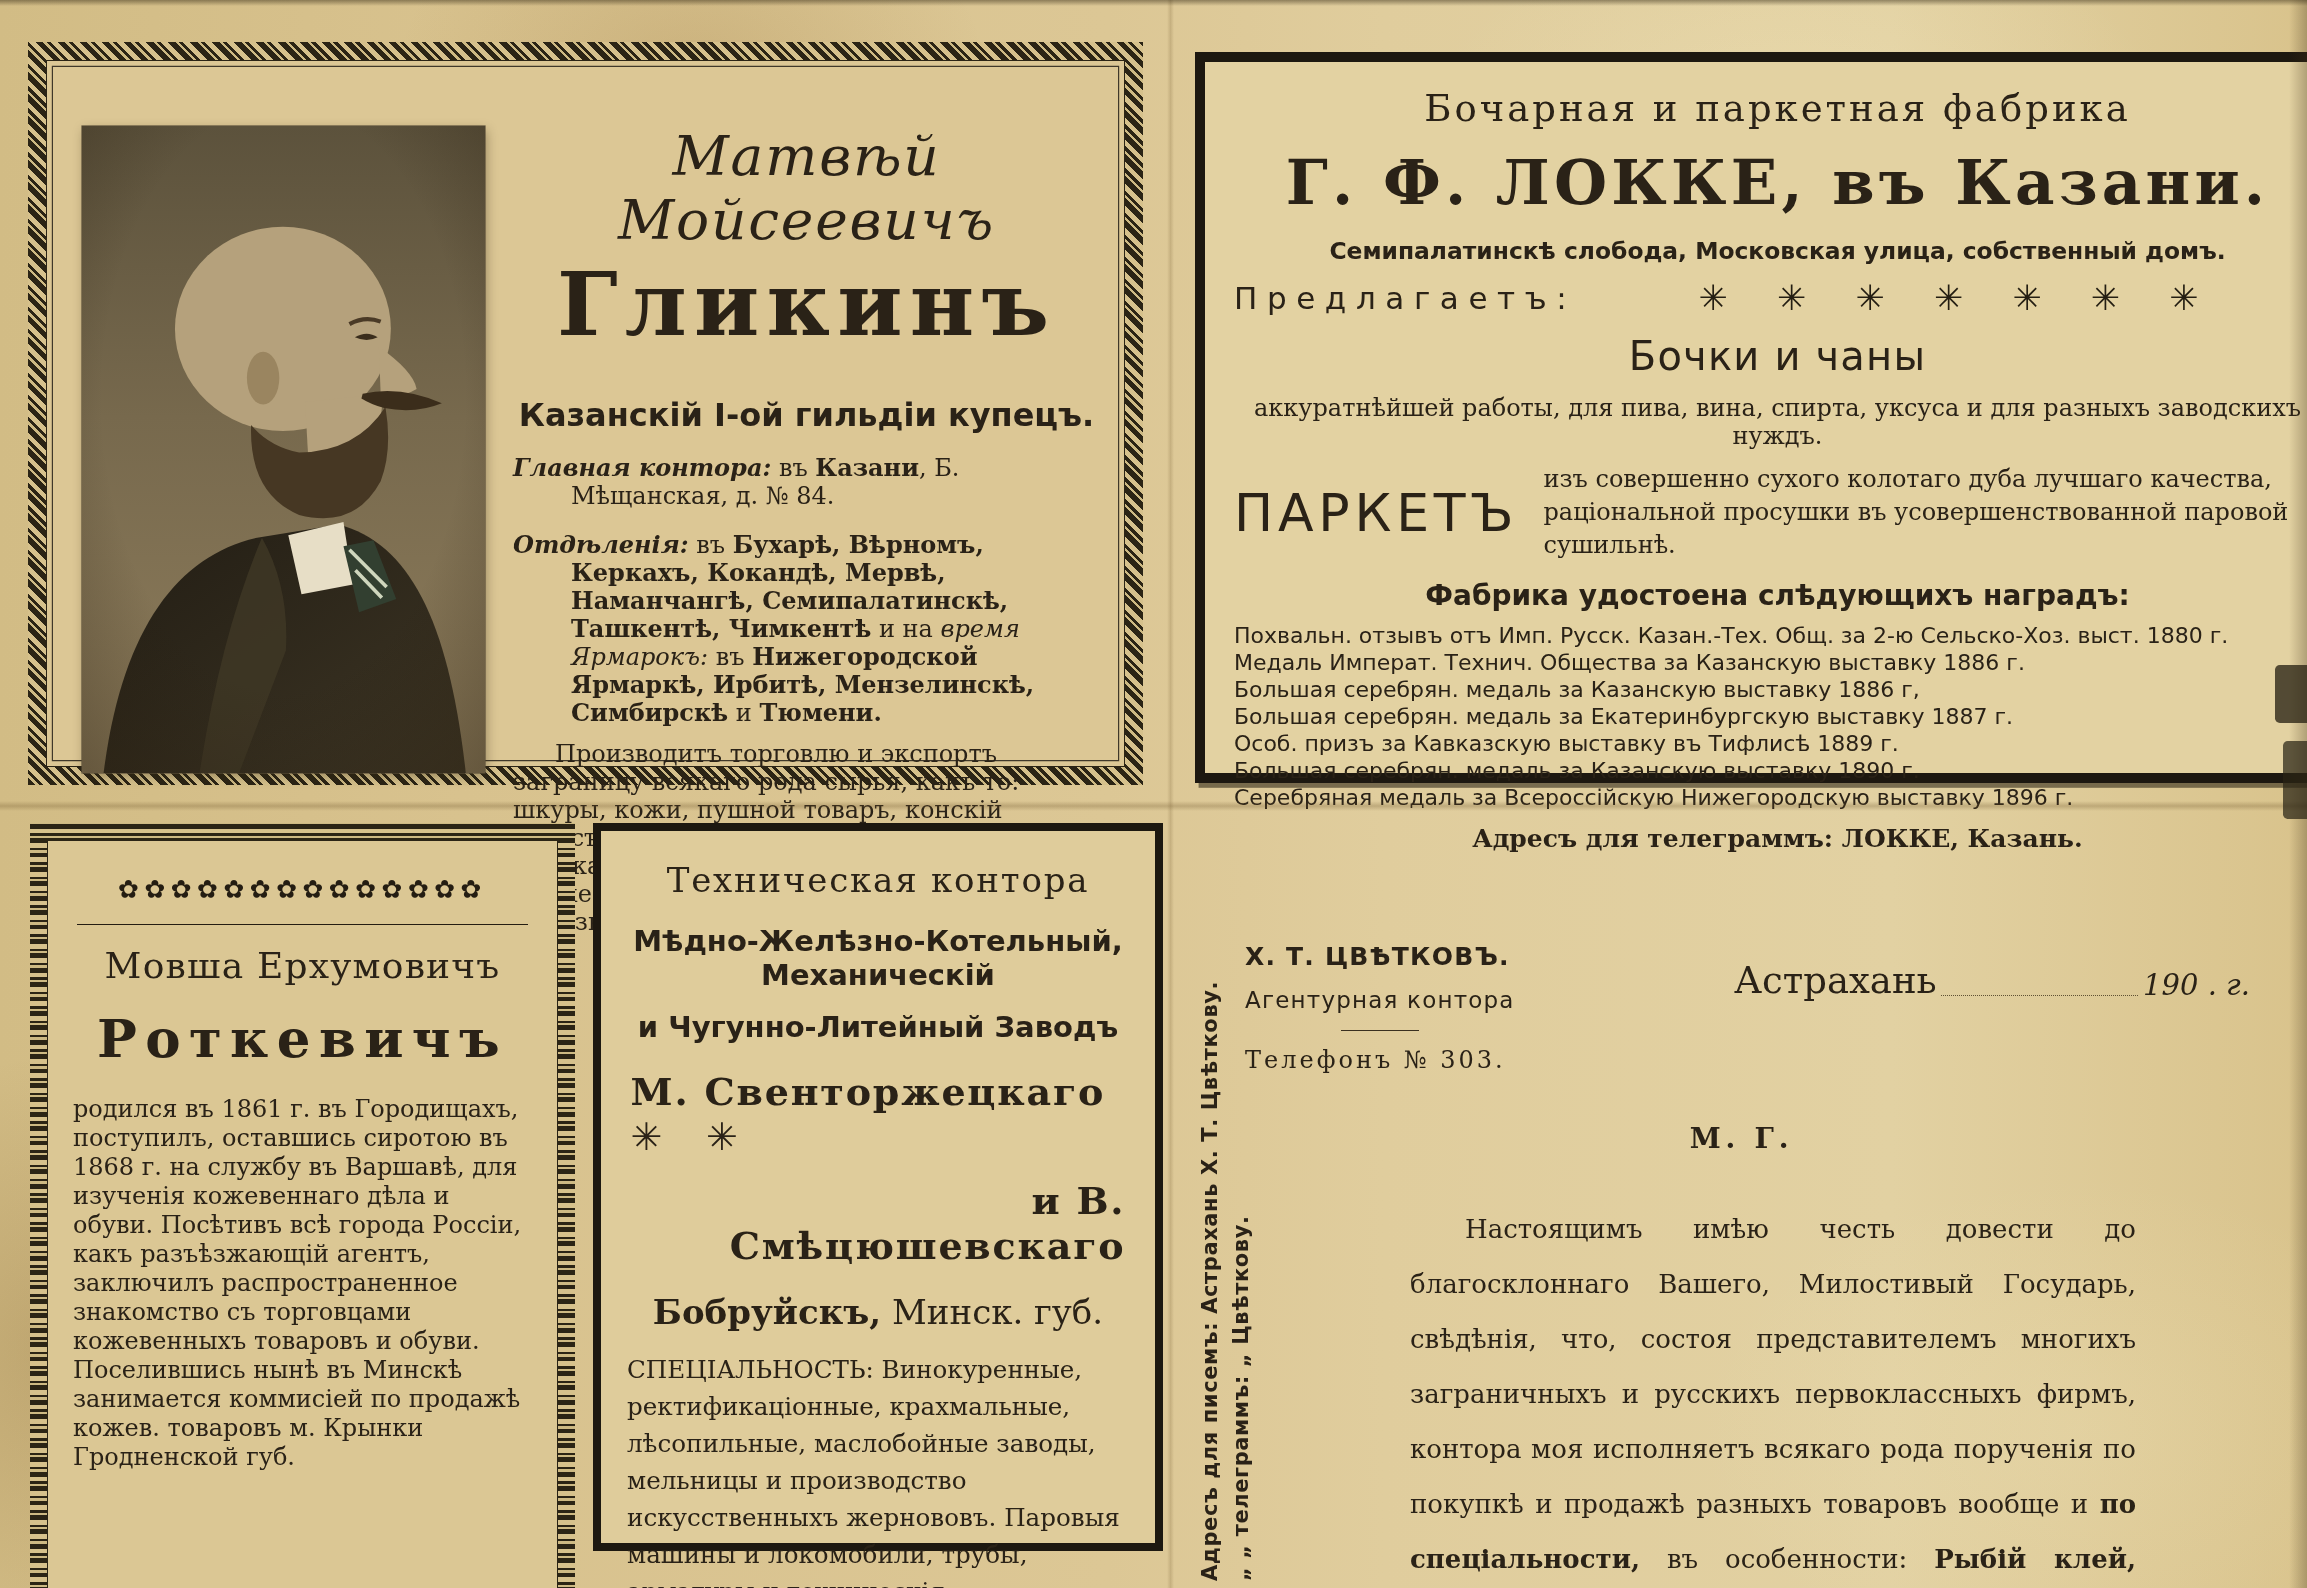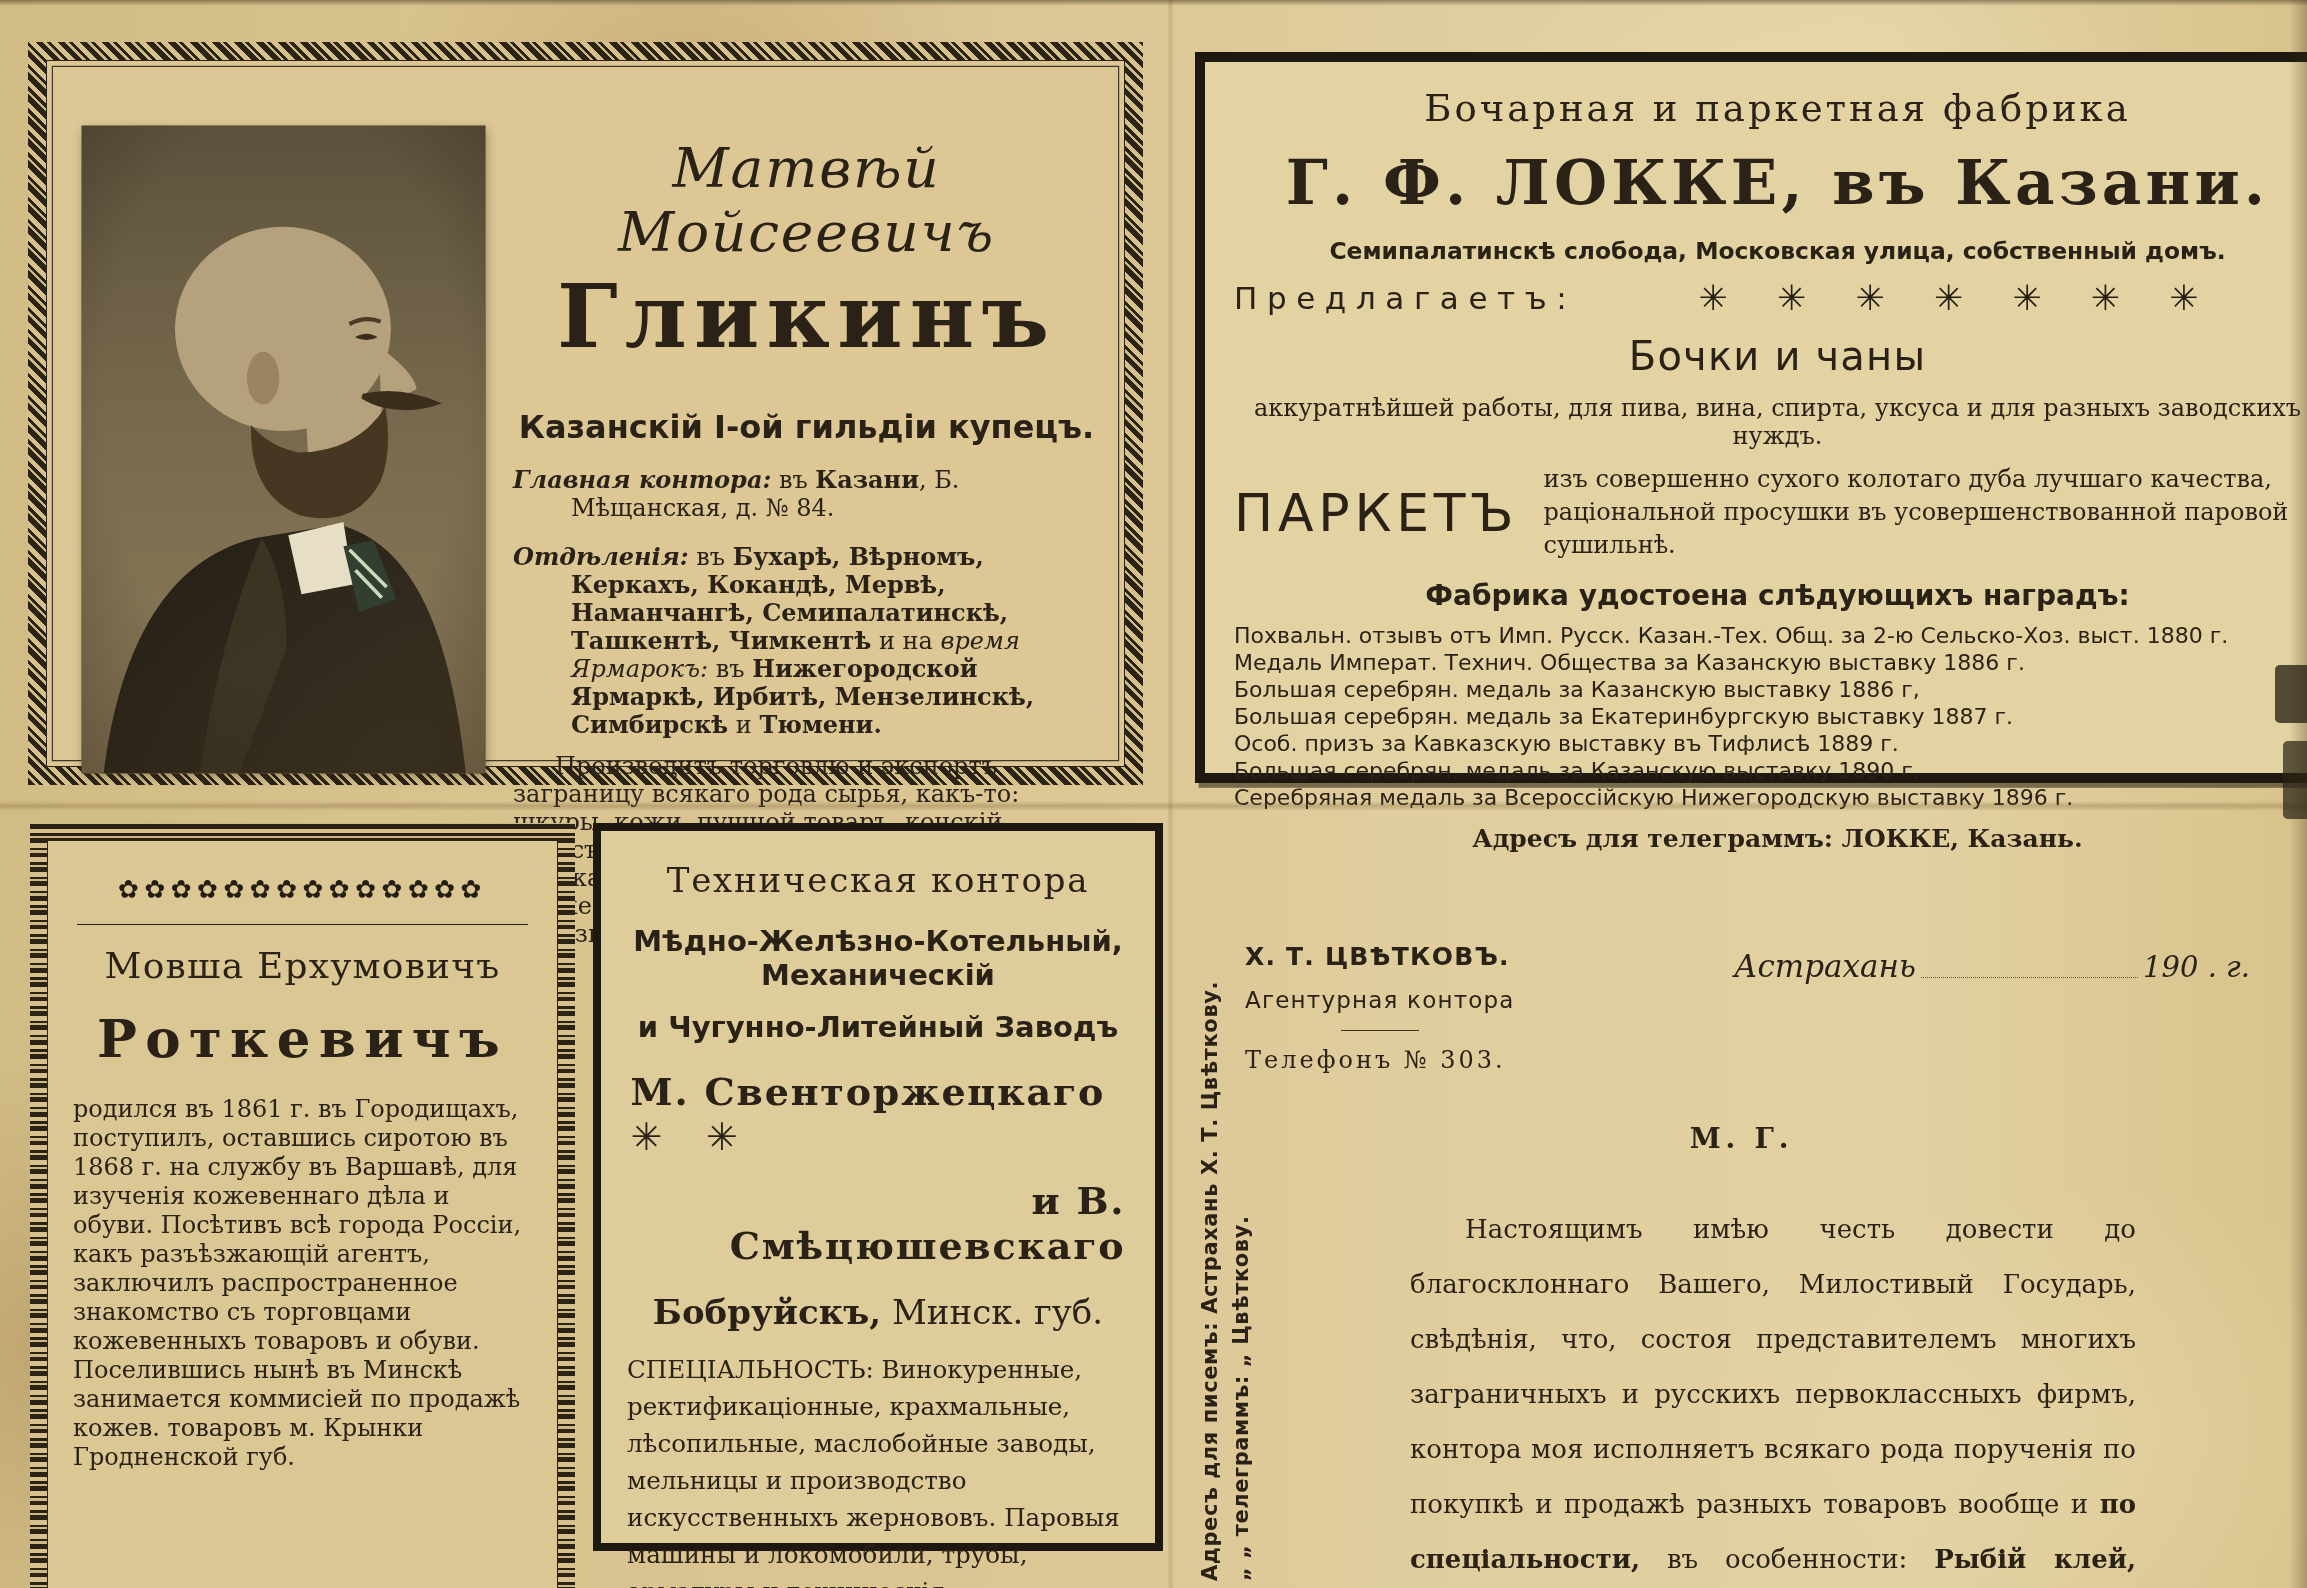--- a/index.html
+++ b/index.html
@@ -34,21 +34,21 @@
   #ad-glikin{position:absolute;left:28px;top:42px;width:1115px;height:743px;box-sizing:border-box;
       padding:18px;
       background:repeating-linear-gradient(45deg,#2b2415 0 5.4px,#cdb983 5.4px 7.8px,#2b2415 7.8px 10.8px,#d6c18c 10.8px 15.6px);}
   #ad-glikin .frame{width:100%;height:100%;box-sizing:border-box;background:#dcc795;
       border:1.8px solid #2b2415;box-shadow:inset 0 0 0 4.8px #dcc795, inset 0 0 0 6px #40382a;
       padding:29px 24px 12px 35px;display:flex;}
   .photo{width:403px;height:647px;flex:none;margin-top:36px;
       box-shadow:0 0 0 0.6px #5a4f3a, 2.4px 3.6px 10.8px rgba(50,38,15,.4);}
   .photo svg{display:block;width:100%;height:100%;}
   .g-col{flex:1;padding-left:28px;box-sizing:border-box;}
-  .g-name{font-size:55px;font-style:italic;text-align:center;margin-top:46px;letter-spacing:1.8px;}
+  .g-name{font-size:55px;font-style:italic;text-align:center;margin-top:34px;letter-spacing:1.8px;}
   .g-surname{font-size:88px;font-weight:bold;text-align:center;letter-spacing:7.2px;}
   .g-sub{font-family:"DejaVu Sans",sans-serif;font-size:32px;font-weight:bold;text-align:center;margin-top:40px;}
   .g-text{font-size:24px;line-height:28px;margin-top:20.4px;text-align:left;}
   .g-hang{padding-left:58px;text-indent:-58px;}
   .g-body{text-indent:42px;margin-top:13px;}
 
   
   #ad-lokke{position:absolute;left:1195px;top:52px;width:1165px;height:731px;box-sizing:border-box;
       border:10.8px solid #1d1810;background:#e3d2a2;padding:10.8px 29px;text-align:center;
       box-shadow:3.6px 4.8px 0 rgba(35,28,12,.55);}
@@ -93,21 +93,21 @@
   .s-body{font-size:24.6px;line-height:37px;text-align:left;margin-top:19px;}
 
   
   #letter{position:absolute;left:1197px;top:858px;width:1089px;height:731px;box-sizing:border-box;}
   .lt-head{display:flex;justify-content:space-between;align-items:flex-start;padding:84px 36px 0 48px;}
   .lt-firm{font-family:"DejaVu Sans",sans-serif;font-weight:bold;font-size:25px;letter-spacing:1.2px;}
   .lt-sub{font-family:"DejaVu Sans",sans-serif;font-size:23px;margin-top:15.6px;letter-spacing:1.2px;}
   .lt-rule{width:78px;border-top:1.8px solid #3a3020;margin:17px auto 0 auto;}
   .lt-phone{font-size:24px;margin-top:15.6px;letter-spacing:3px;}
   .lt-right{display:flex;align-items:flex-end;width:516px;margin-top:6px;}
-  .lt-city{font-style:italic;font-size:31px;flex:none;}
+  .lt-city{font-size:37px;flex:none;margin-top:11px;}
   .lt-leader{flex:1;border-bottom:1.8px dotted #5f5134;margin:0 4.8px 6px 4.8px;height:18px;}
   .lt-date{font-style:italic;font-size:29px;flex:none;white-space:nowrap;}
   .lt-salut{text-align:center;font-size:28px;font-weight:bold;letter-spacing:4.8px;margin-top:48px;}
   .lt-p1{margin:47px 150px 0 213px;font-size:26px;line-height:55px;text-align:justify;text-indent:55px;}
   #side-addr{position:absolute;left:1195px;top:1581px;width:561px;
       transform:rotate(-90deg);transform-origin:0 0;
       font-family:"DejaVu Sans",sans-serif;font-weight:bold;font-size:21px;line-height:31px;letter-spacing:0.6px;
       white-space:nowrap;}
 </style>
 </head>

